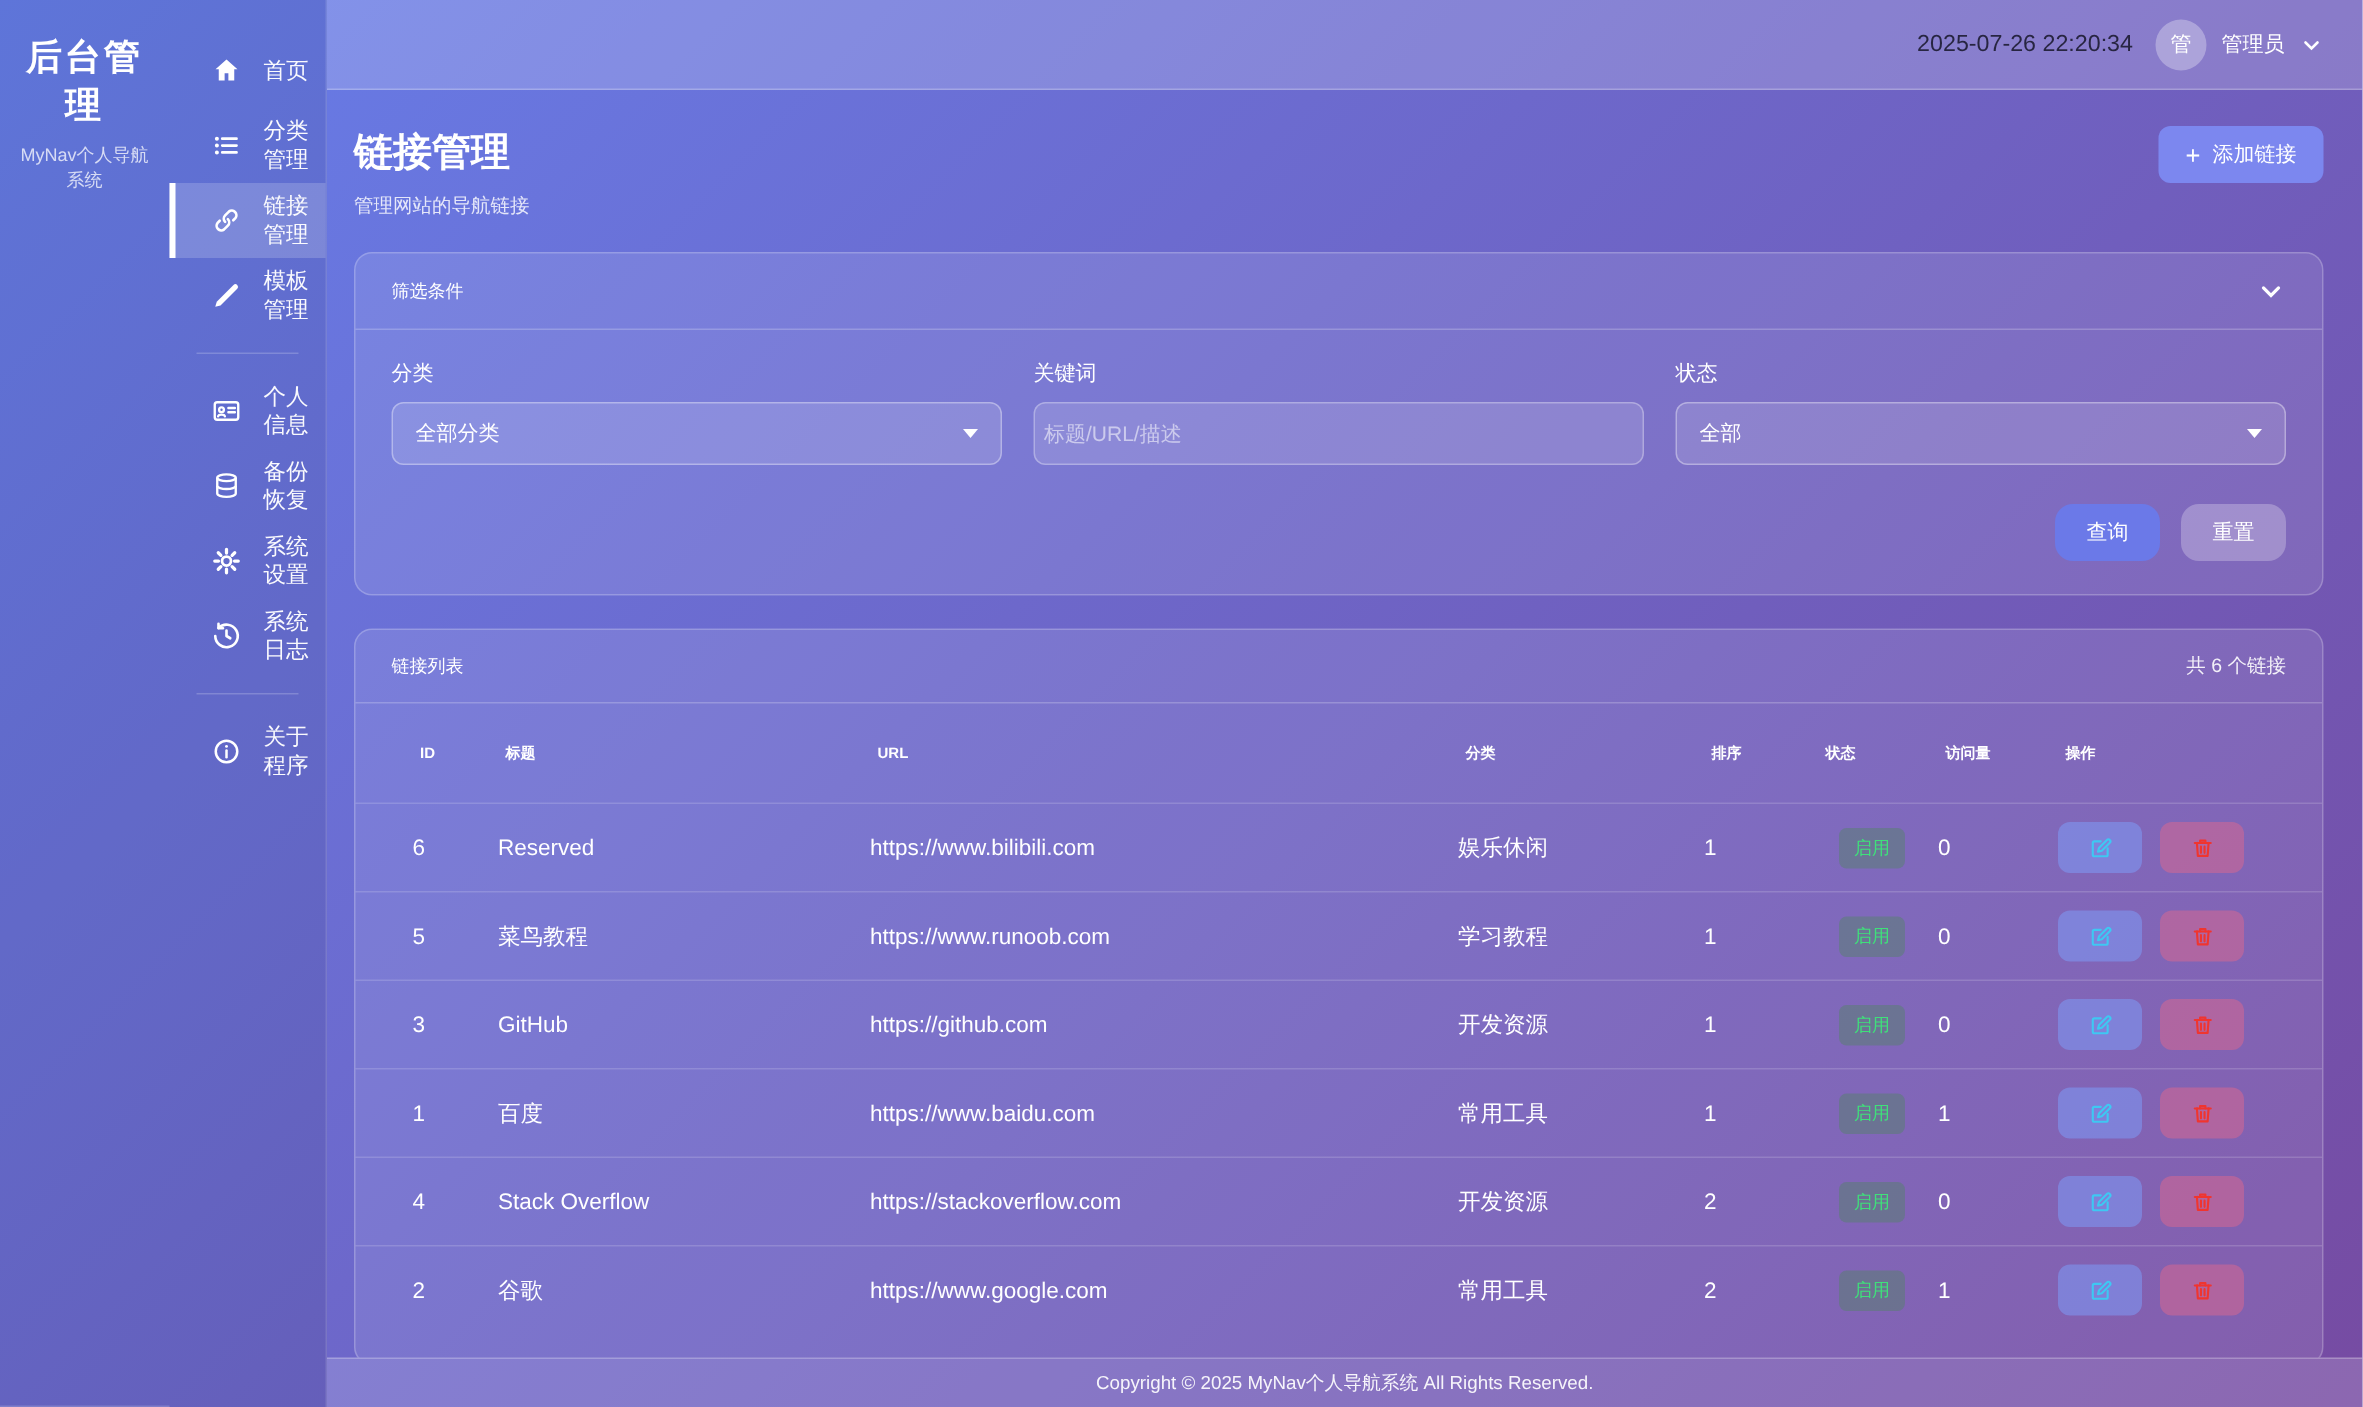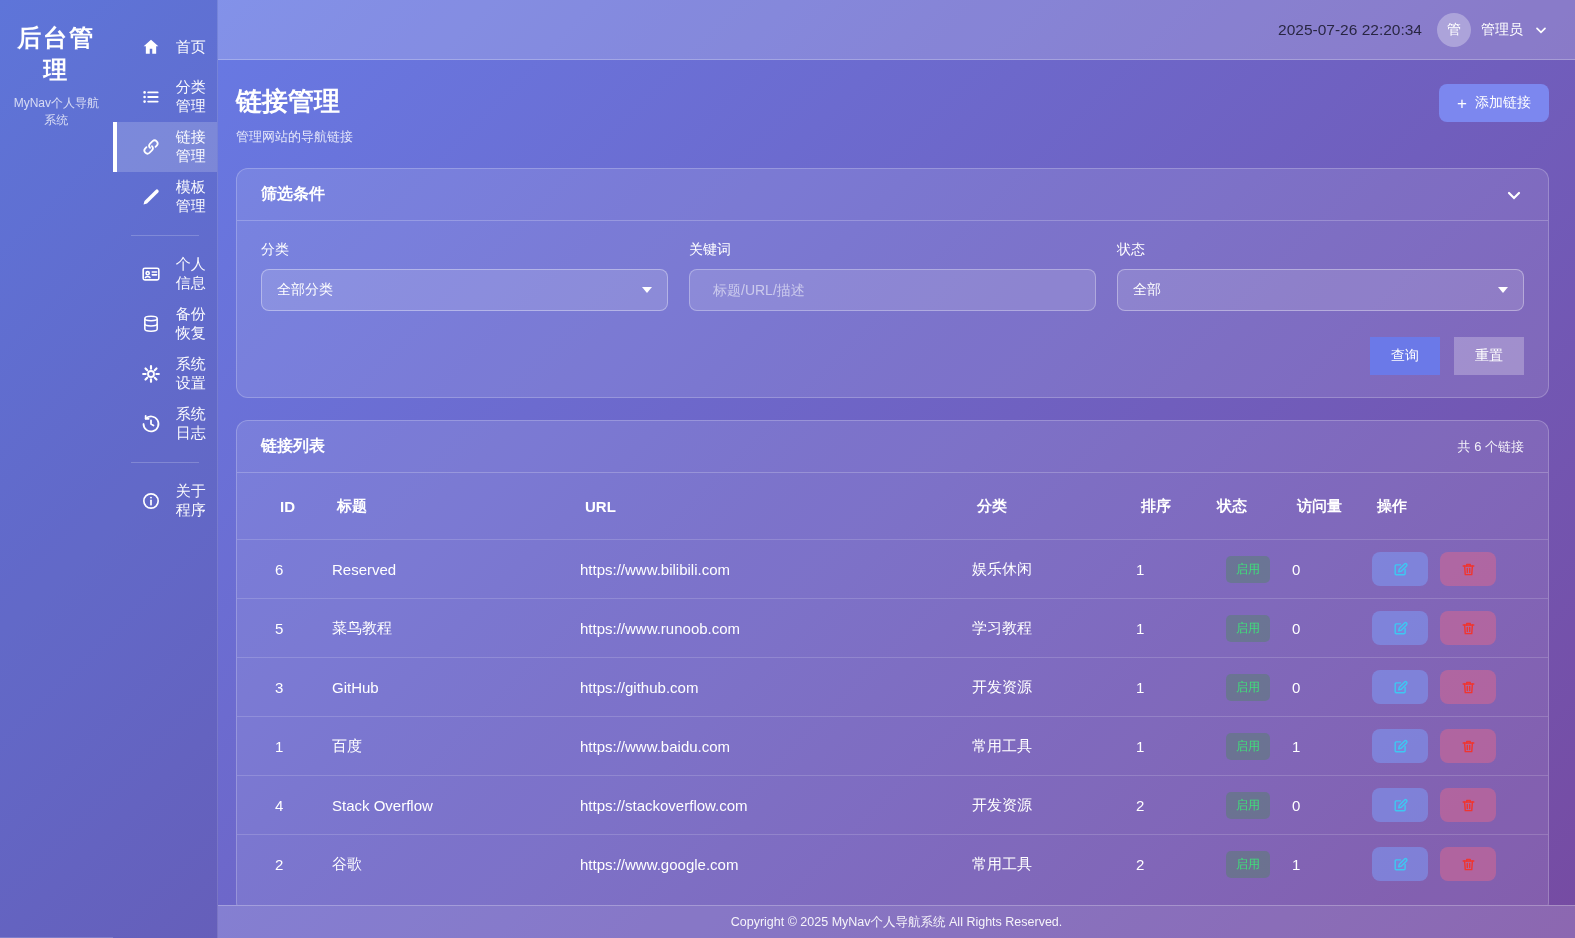--- a/index.html
+++ b/index.html
@@ -69,58 +69,58 @@
     background: rgba(255,255,255,0.10);
     border: 1px solid rgba(255,255,255,0.22);
     border-radius: 12px;
     margin-top: 22px;
   }
   .card-head {
     display: flex; justify-content: space-between; align-items: center;
     padding: 15px 24px;
     border-bottom: 1px solid rgba(255,255,255,0.22);
   }
-  .card-title { font-size: 16px; font-weight: bold; }
+  .card-title { font-size: 12px; font-weight: normal; }
   .chev { width: 20px; height: 20px; cursor: pointer; }
 
   
   .filter-body { padding: 20px 24px 22px; }
   .filter-grid { display: grid; grid-template-columns: 1fr 1fr 1fr; gap: 21px; }
   .field-label { font-size: 14px; margin-bottom: 10px; }
   .select {
     height: 42px; border-radius: 8px;
     border: 1px solid rgba(255,255,255,0.35);
     background: rgba(255,255,255,0.13);
     display: flex; align-items: center; justify-content: space-between;
     padding: 0 15px; font-size: 14px; cursor: pointer;
   }
   .caret { width: 0; height: 0; border-left: 5px solid transparent; border-right: 5px solid transparent; border-top: 6px solid #fff; }
   .text-input {
     width: 100%; height: 42px; border-radius: 8px;
     border: 1px solid rgba(255,255,255,0.3);
     background: rgba(255,255,255,0.13);
-    padding: 0 23px; font-size: 14px; color: #fff;
+    padding: 0 6px; font-size: 14px; color: #fff;
     font-family: inherit; outline: none;
   }
   .text-input::placeholder { color: rgba(255,255,255,0.55); }
   .filter-actions { display: flex; justify-content: flex-end; gap: 14px; margin-top: 26px; }
-  .btn { height: 38px; padding: 0 21px; border: none; border-radius: 0; font-size: 14px; color: #fff; cursor: pointer; font-family: inherit; }
+  .btn { height: 38px; padding: 0 21px; border: none; border-radius: 12px; font-size: 14px; color: #fff; cursor: pointer; font-family: inherit; }
   .btn-primary { background: #6b79e8; }
   .btn-ghost { background: rgba(255,255,255,0.26); }
 
   
   .count-text { font-size: 13px; color: rgba(255,255,255,0.9); font-weight: normal; }
   .tbl { padding-bottom: 20px; }
   .trow {
     display: grid;
     grid-template-columns: 57px 248px 392px 164px 76px 80px 80px 1fr;
     align-items: center;
     padding: 0 24px 0 38px;
   }
-  .thead { height: 66px; font-weight: bold; font-size: 15px; padding-left: 43px; }
+  .thead { height: 66px; font-weight: bold; font-size: 10px; padding-left: 43px; }
   .tr { height: 59px; font-size: 15px; border-top: 1px solid rgba(255,255,255,0.16); }
   .badge {
     display: inline-block; padding: 5px 10px; border-radius: 5px;
     font-size: 12px; color: #3fe07a; background: rgba(75,135,90,0.40); margin-left: 14px;
   }
   .actions { display: flex; gap: 12px; }
   .action-btn {
     width: 56px; height: 34px; border-radius: 8px; border: none; cursor: pointer;
     display: inline-flex; align-items: center; justify-content: center;
   }

